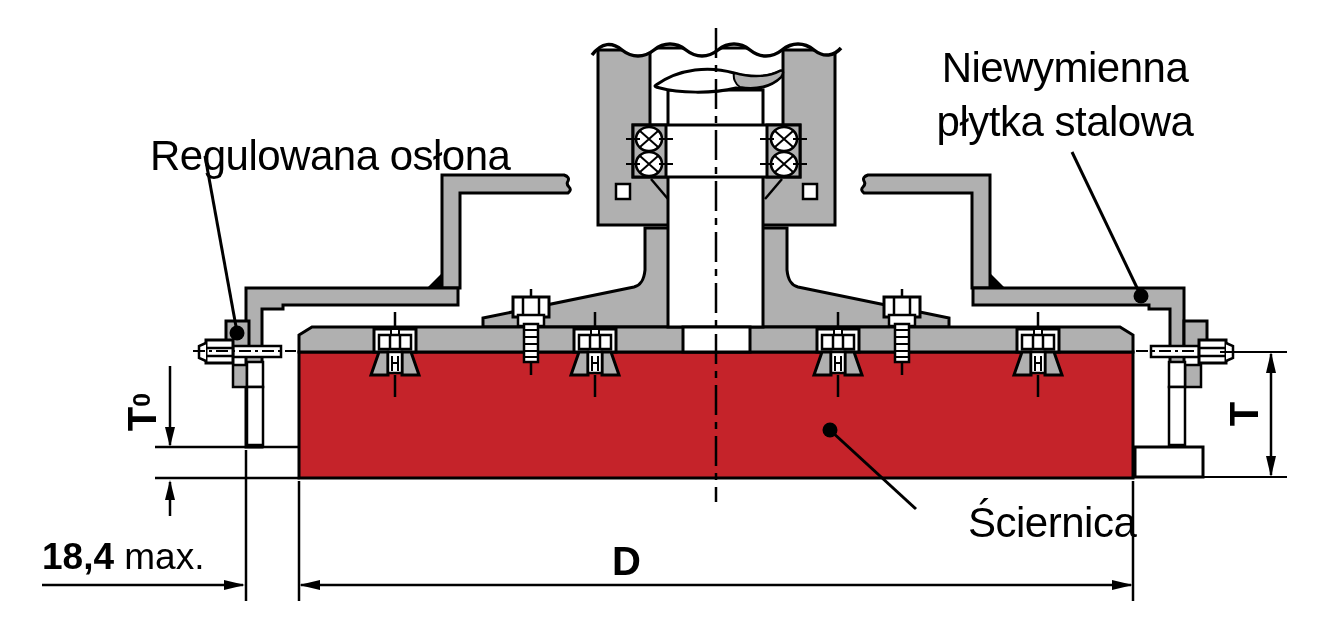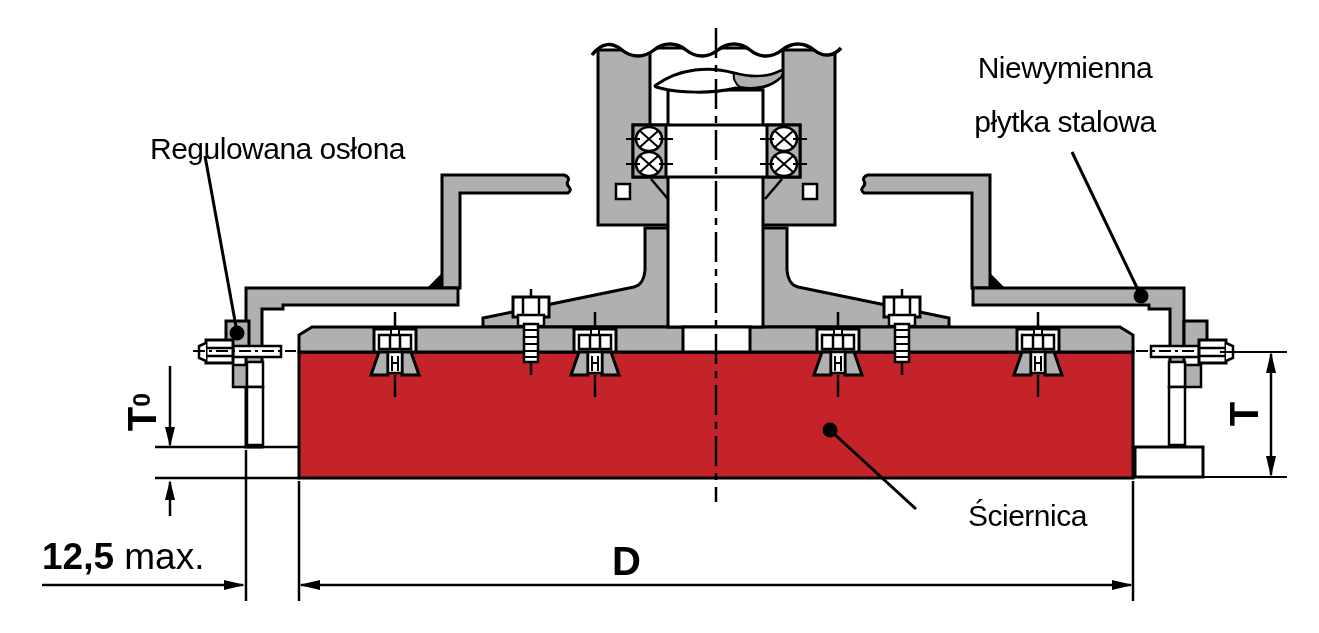--- a/index.html
+++ b/index.html
@@ -2,21 +2,21 @@
 <html><head>
 <meta charset="utf-8">
 <style>
   html,body{margin:0;padding:0;background:#fff;}
   .stage{
     position:relative;width:1319px;height:633px;background:#fff;overflow:hidden;
     font-family:"Liberation Sans",sans-serif;color:#000;
   }
   .stage svg{position:absolute;left:0;top:0;}
   .lbl{position:absolute;color:#000;white-space:nowrap;}
-  .lbl-main{font-size:30px;letter-spacing:-0.5px;}
+  .lbl-main{font-size:42px;letter-spacing:-0.5px;}
   #lbl-niewymienna{left:900px;top:41px;width:330px;text-align:center;line-height:54px;}
   #lbl-regulowana{left:150px;top:99px;margin-top:33px;}
   #lbl-sciernica{left:968px;top:499px;}
   #lbl-d{left:612px;top:539px;font-size:40px;font-weight:bold;}
   #lbl-gap{left:42px;top:536px;font-size:37px;}
   #lbl-gap .val{font-weight:bold;}
   #lbl-gap .suf{font-weight:normal;}
   .rot{
     position:absolute;width:60px;height:44px;display:flex;align-items:center;justify-content:center;
     transform:rotate(-90deg);font-size:40px;font-weight:bold;
@@ -257,16 +257,16 @@
 <div class="lbl" id="lbl-d">D</div>
 
 <div class="rot" id="lbl-t">T</div>
 
 <div class="rot" id="lbl-t0">
   <span>T</span>
       <span class="sub">0</span>
 </div>
 
 <div class="lbl" id="lbl-gap">
-  <span class="val">12,5</span><span class="suf"> max.</span>
+  <span class="val">18,4</span><span class="suf"> max.</span>
 </div>
 
 </div>
 
 </body></html>

